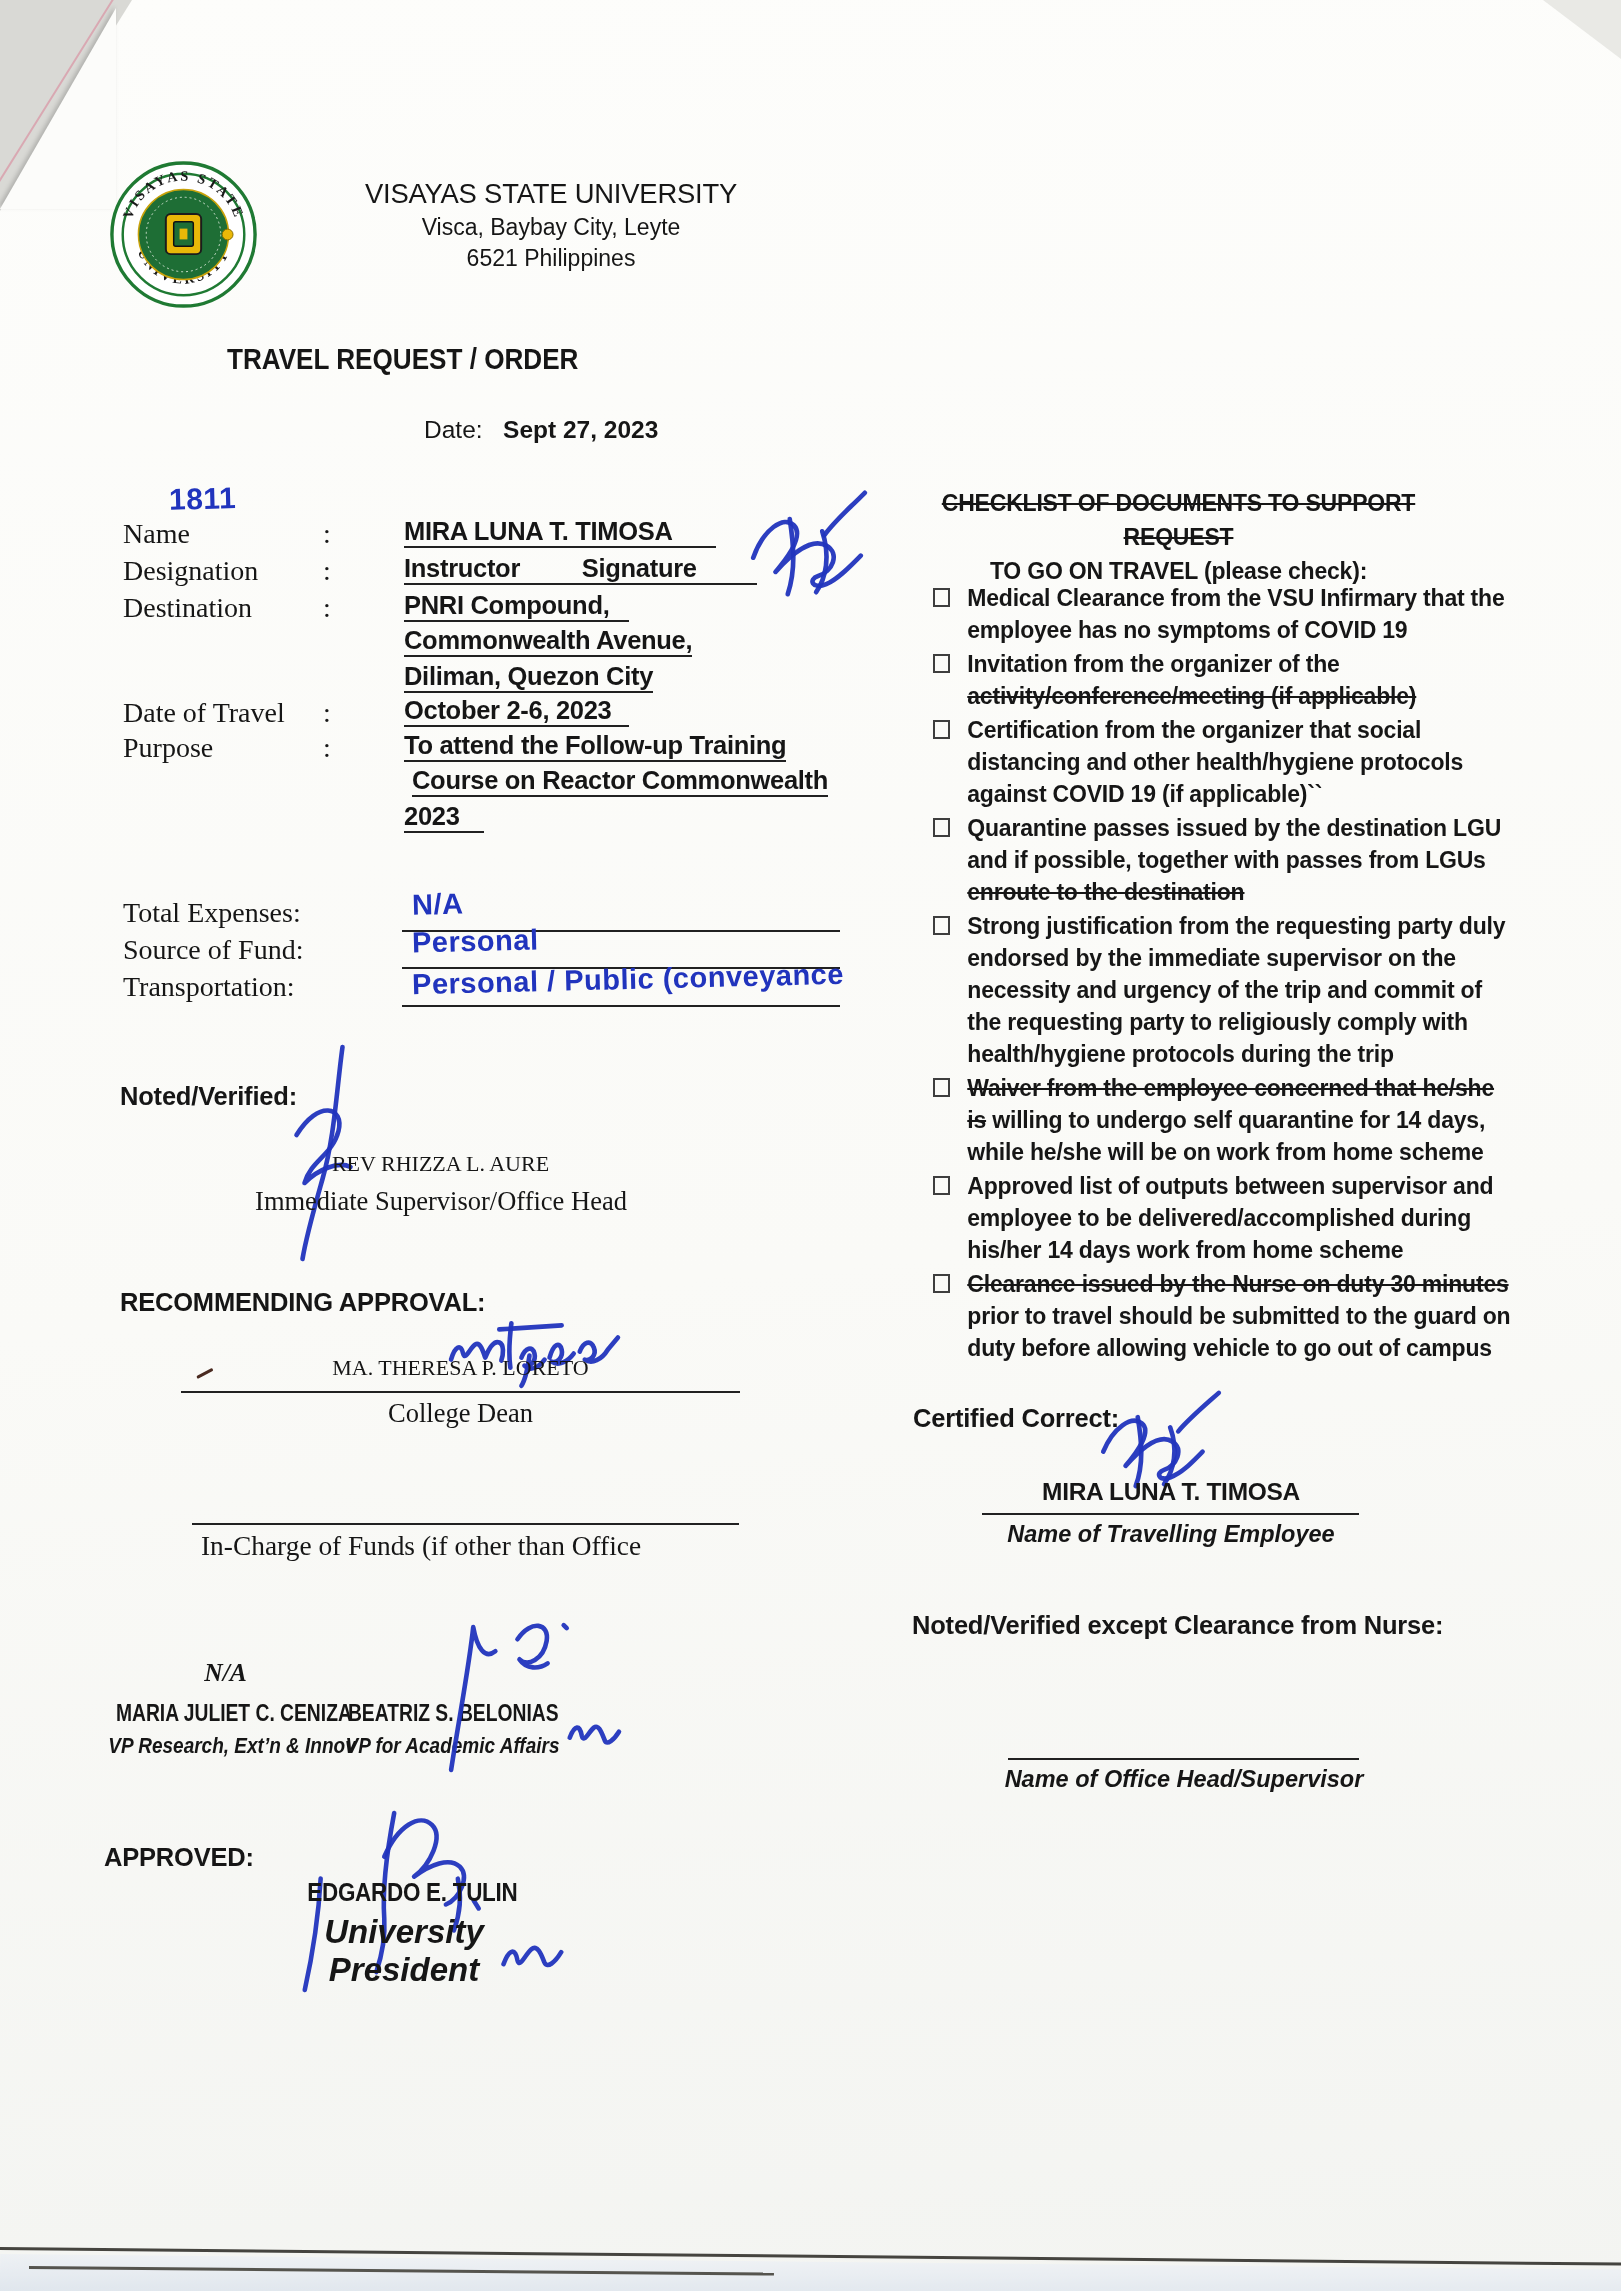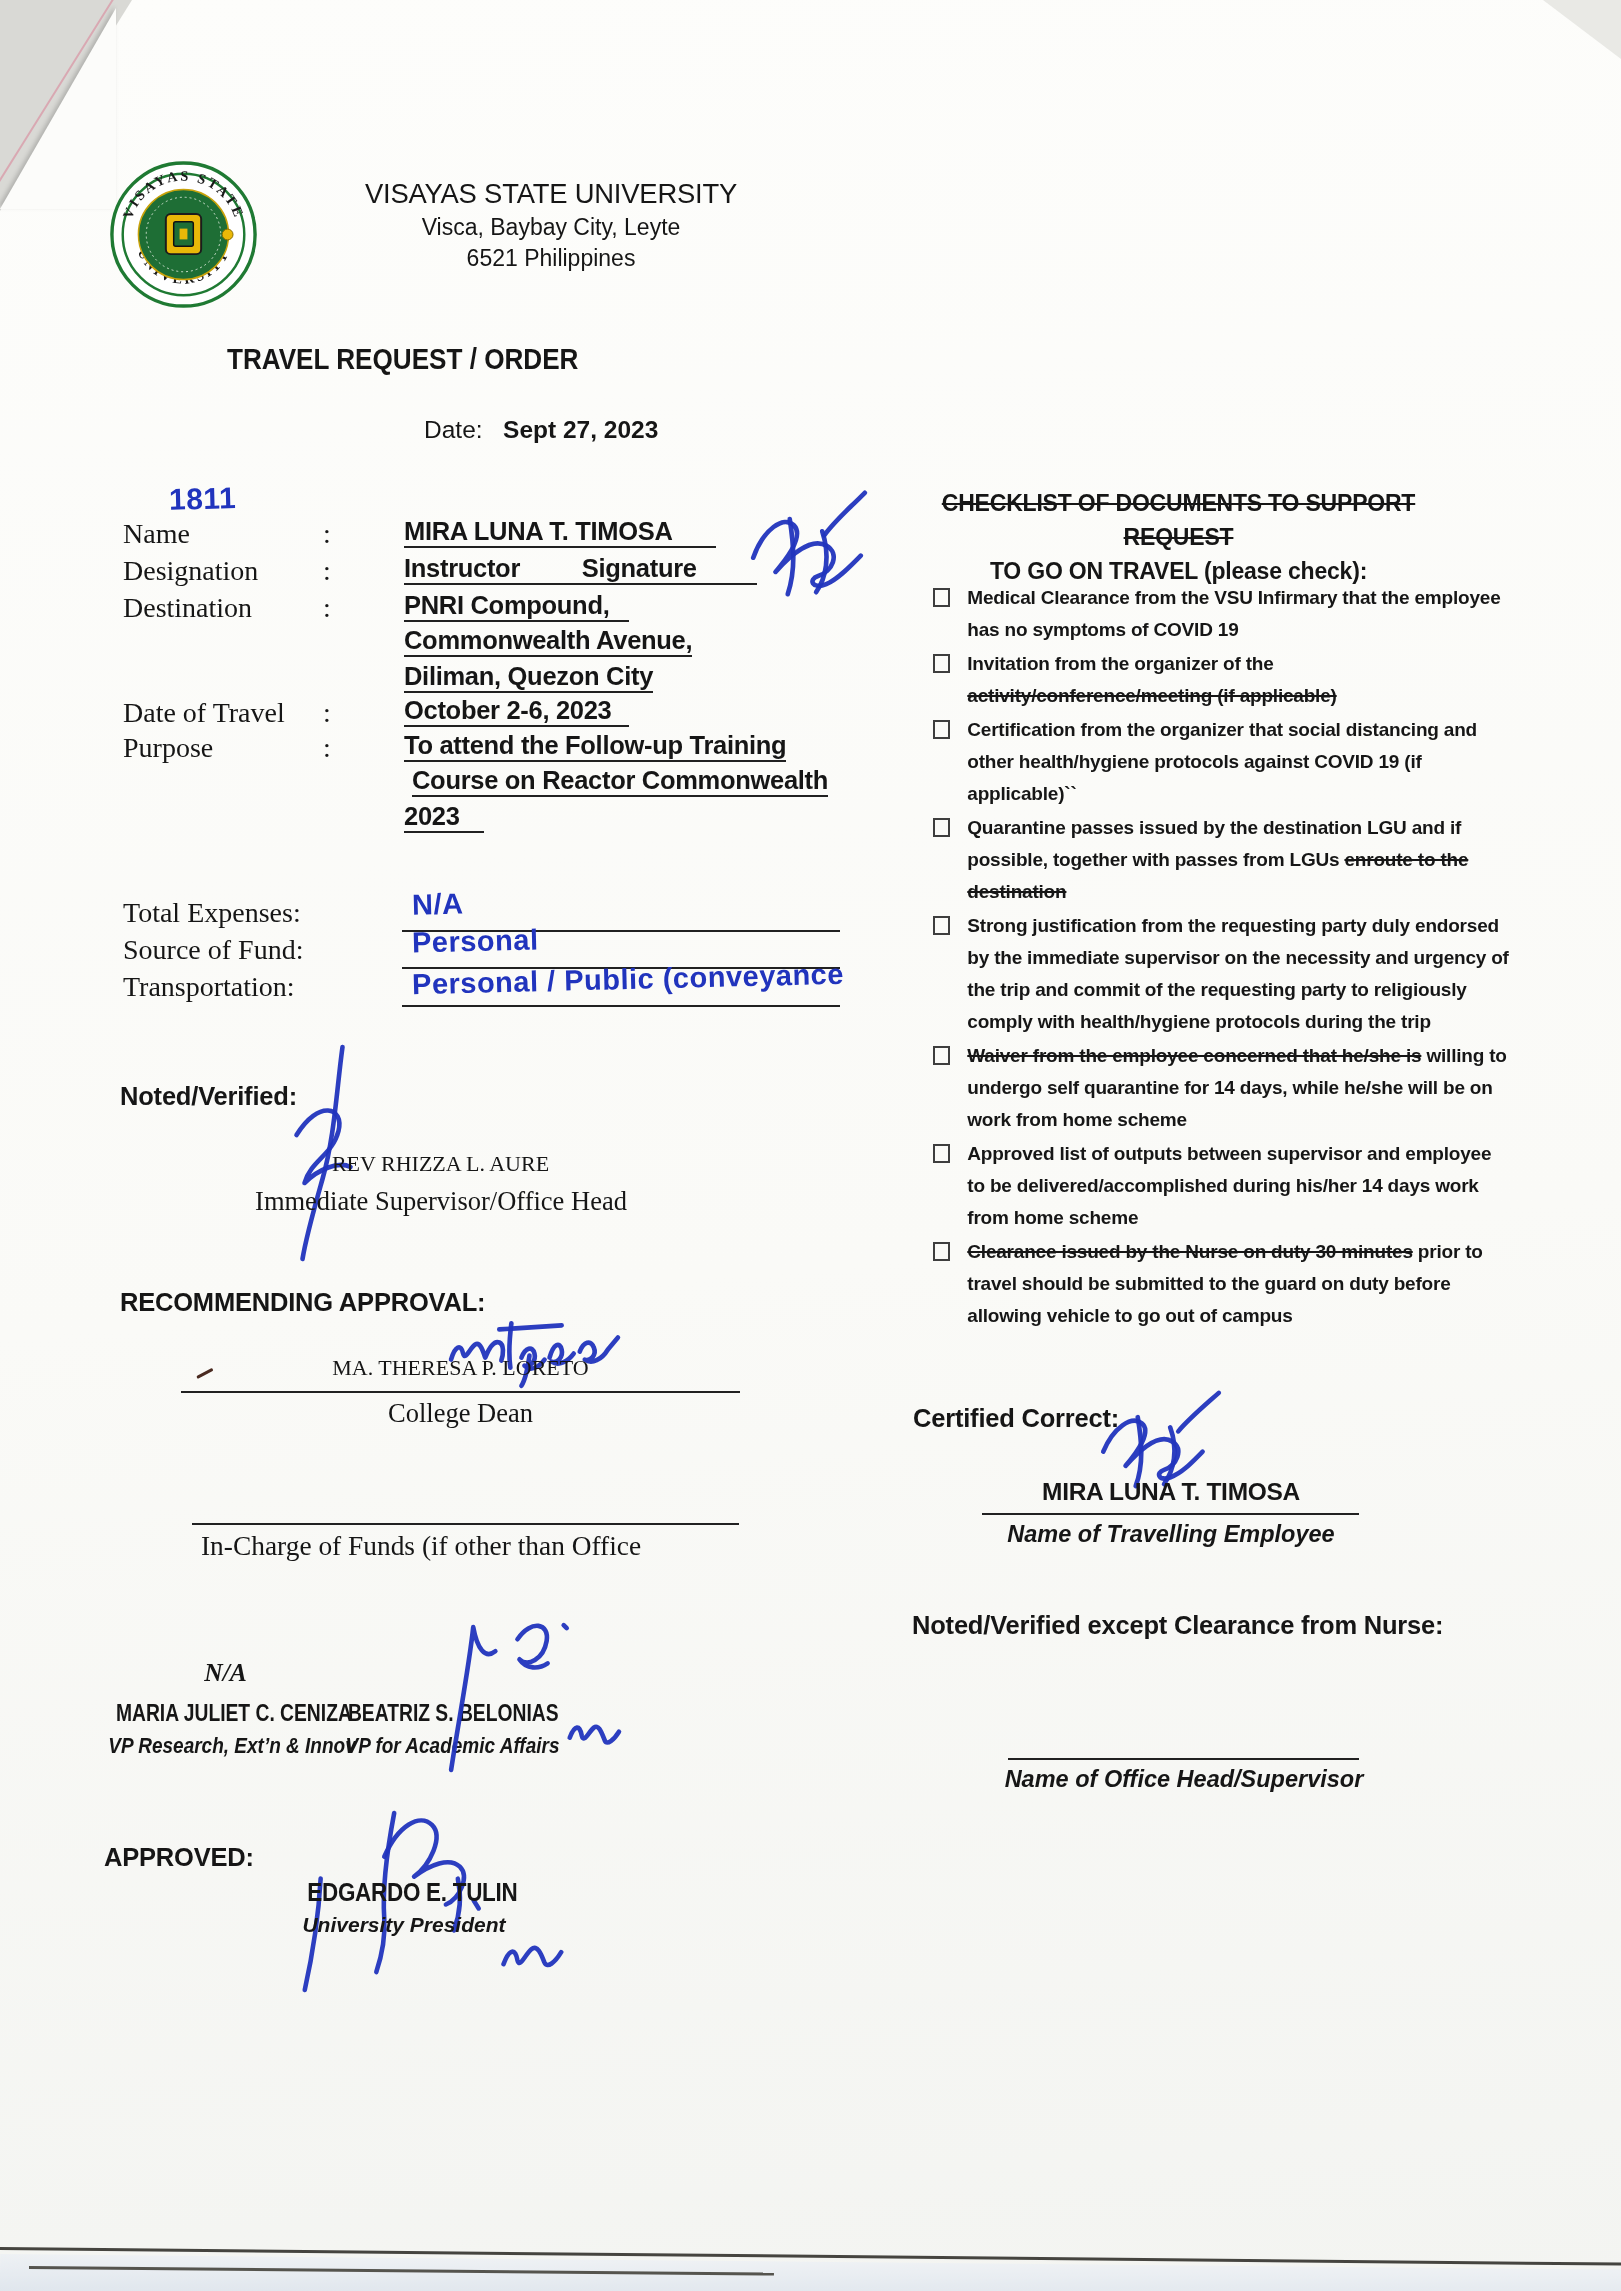--- a/index.html
+++ b/index.html
@@ -31,21 +31,21 @@
   .sname { font-size:22px; font-weight:normal; }
   .srole { font-size:26.5px; }
   .cond82 { transform:scaleX(.82); transform-origin:center; white-space:nowrap; }
   .cond88 { transform:scaleX(.88); transform-origin:center; white-space:nowrap; }
   .vpname { font-size:23.5px; font-weight:bold; }
   .vprole { font-size:21.6px; font-weight:bold; font-style:italic; }
   
   .chk-title { font-size:23px; font-weight:bold; line-height:34px; text-align:center; letter-spacing:-0.2px; }
   .chk-item { display:flex; margin-bottom:2px; }
   .cbx { flex:0 0 auto; width:16.7px; height:19.6px; border:2.4px solid #3e3e3e; margin:5.9px 17.6px 0 0; background:transparent; }
-  .chk-text { width:545px; font-weight:bold; font-size:19px; line-height:32px; letter-spacing:-0.2px; }
+  .chk-text { width:545px; font-weight:bold; font-size:23px; line-height:32px; letter-spacing:-0.2px; }
   .sig-caption-name { font-size:24.5px; font-weight:bold; letter-spacing:-0.3px; }
   .sig-caption-role { font-size:23.5px; font-weight:bold; font-style:italic; }
   
   .fold-bg { width:0; height:0; border-top:211px solid #d9d9d5; border-right:132px solid transparent; left:0; top:0; }
   .fold-paper { width:0; height:0; border-bottom:201px solid #fcfcfa; border-left:116px solid transparent; left:0; top:7.8px; filter:drop-shadow(-2px -2px 2px rgba(0,0,0,.18)); }
   .fold-thread { width:245px; height:2px; background:#d9a8b2; transform:rotate(-58deg); transform-origin:left center; left:-7.8px; top:192px; }
   .corner-tr { width:0; height:0; border-top:59px solid #e9e9e5; border-left:78px solid transparent; right:0; top:0; }
   .edge-strip { left:0; top:2254px; width:1666px; height:44px; background:linear-gradient(180deg,#eef1f4,#dde4ec); transform:rotate(.55deg); transform-origin:left center; }
   .edge-line1 { left:0; top:2247px; width:1666px; height:3.4px; background:#45443f; transform:rotate(.55deg); transform-origin:left center; }
   .edge-line2 { left:29px; top:2266px; width:745px; height:2.9px; background:#55544e; transform:rotate(.5deg); transform-origin:left center; }
@@ -187,21 +187,21 @@
   <div class="abs head26" style="left:104px; top:1843px;">APPROVED:</div>
   <svg class="abs sig" style="left:263px; top:1794px;" width="328" height="216" viewBox="0 0 330 215">
     <path d="M58 84 C56 120 50 160 42 196"></path>
     <path d="M132 18 C124 60 120 96 122 124 C123 140 120 160 114 178"></path>
     <path d="M122 62 C136 30 158 18 170 30 C182 42 168 70 152 82 C168 70 188 62 198 72 C208 82 198 104 184 110"></path>
     <path d="M196 84 C200 102 198 120 192 136"></path>
     <path d="M212 106 l5 8"></path>
     <path d="M242 170 C248 154 254 154 256 166 C258 175 264 160 270 155 C276 150 280 160 283 168 C286 175 294 168 300 158"></path>
   </svg>
   <div class="abs sig-caption-name ctr cond88" style="left:294px; top:1878px; width:221px; font-size:25.5px;">EDGARDO E. TULIN</div>
-  <div class="abs sig-caption-role ctr" style="left:289px; top:1913px; width:230px; font-size:21px;">University President</div>
+  <div class="abs sig-caption-role ctr" style="left:289px; top:1913px; width:230px; font-size:33px;">University President</div>
 
   <div class="abs chk-title" style="left:926px; top:486px; width:505px;">
     <div><span class="struck">CHECKLIST OF DOCUMENTS TO SUPPORT REQUEST</span></div>
     <div>TO GO ON TRAVEL (please check):</div>
   </div>
   <div class="abs" id="checklist-items" style="left:933px; top:582px; width:593px;">
       <div class="chk-item">
         <span class="cbx"></span>
         <span class="chk-text"><span>Medical Clearance from the VSU Infirmary that the employee has no symptoms of COVID 19</span></span>
       </div>

